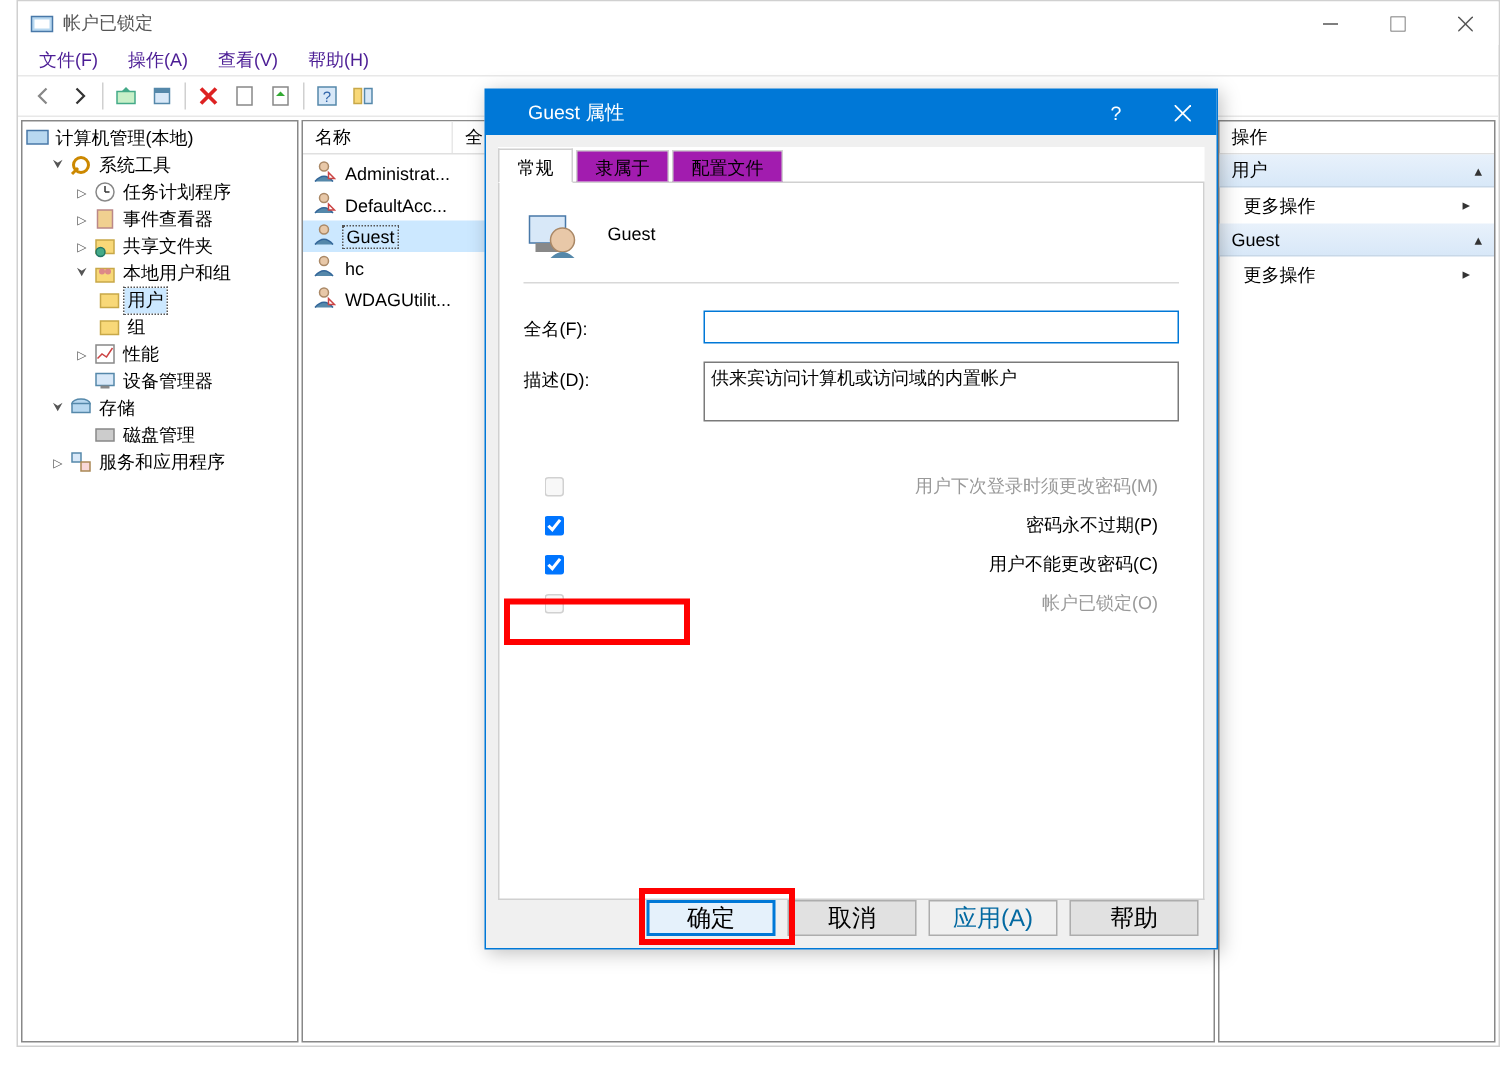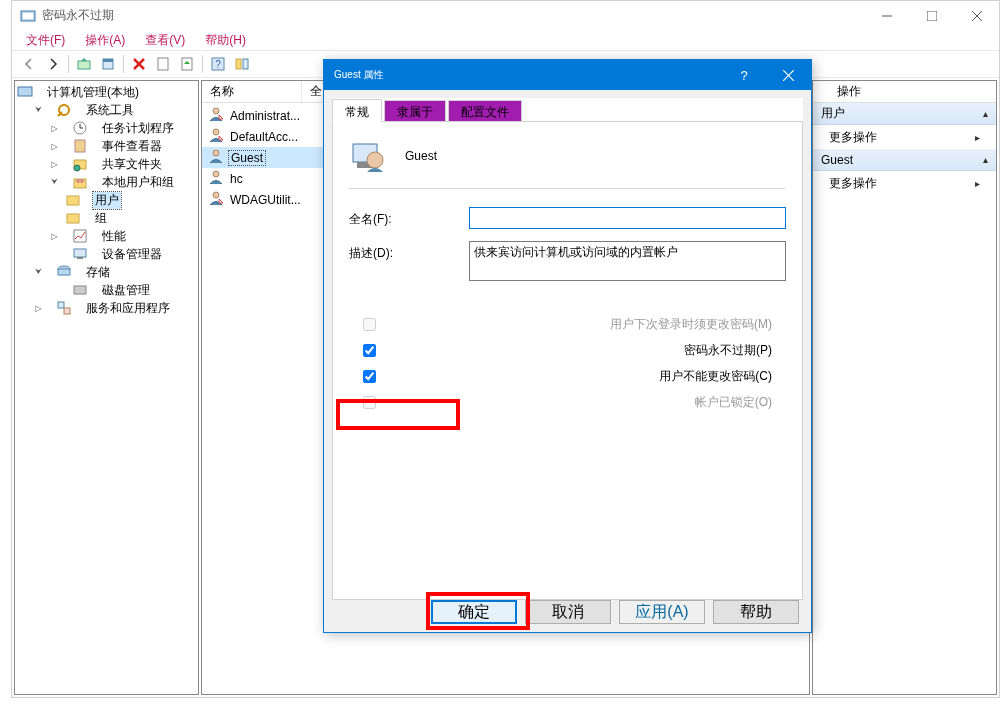--- a/index.html
+++ b/index.html
@@ -8,57 +8,57 @@
 
 .main-window { position: absolute; left: 11px; top: 0; width: 989px; height: 698px; background: #fff; border: 1px solid #d0d0d0; }
 .titlebar { height: 29px; display: flex; align-items: center; background: #fff; }
 .titlebar .app-icon { width: 16px; height: 16px; margin: 0 6px 0 8px; }
 .titlebar .title { flex: 1; color: #555; font-size: 12px; }
 .win-controls { display: flex; }
 .win-btn { width: 45px; height: 29px; display: flex; align-items: center; justify-content: center; color: #888; }
 .win-btn svg { stroke: #888; }
 
 .menubar { height: 20px; display: flex; align-items: center; padding: 0 6px; gap: 4px; }
-.menubar span { padding: 2px 8px; color: #be185d; }
+.menubar span { padding: 2px 8px; color: #4c1d95; }
 
 .toolbar { height: 28px; display: flex; align-items: center; padding: 0 6px; gap: 2px; border-top: 1px solid #e8e8e8; border-bottom: 1px solid #e8e8e8; }
 .tool-btn { width: 22px; height: 22px; display: flex; align-items: center; justify-content: center; border: 1px solid transparent; }
 .tool-sep { width: 1px; height: 18px; background: #d0d0d0; margin: 0 2px; }
 
 .content { display: flex; height: calc(100% - 77px); }
 .tree-panel { width: 185px; border: 1px solid #888; margin: 2px; overflow: hidden; }
 .list-panel { flex: 1; border: 1px solid #888; margin: 2px 2px 2px 0; display: flex; }
 .list-main { flex: 1; }
 .list-header { height: 22px; display: flex; align-items: center; border-bottom: 1px solid #e0e0e0; background: #fff; }
 .list-header .col { padding: 2px 8px; border-right: 1px solid #e8e8e8; height: 100%; display: flex; align-items: center; }
 .list-body { padding: 2px 0; }
 .list-row { height: 21px; display: flex; align-items: center; padding: 0 6px; gap: 4px; }
 .list-row.selected { background: #cce8ff; }
 .list-row.selected .list-text { border: 1px dotted #555; }
 .list-text { padding: 0 2px; }
 .actions-panel { width: 185px; border: 1px solid #888; margin: 2px 2px 2px 0; }
-.actions-header { height: 22px; display: flex; align-items: center; padding: 0 24px; border-bottom: 1px solid #e0e0e0; }
+.actions-header { height: 22px; display: flex; align-items: center; padding: 0 8px; border-bottom: 1px solid #e0e0e0; }
 .actions-section { background: linear-gradient(#e8f1fb,#d8e8f8); height: 22px; display: flex; align-items: center; justify-content: space-between; padding: 0 8px; border-bottom: 1px solid #c8d8e8; }
 .actions-item { height: 24px; display: flex; align-items: center; justify-content: space-between; padding: 0 16px; }
 
 
 .tree { padding: 2px; font-size: 12px; }
-.tree-row { height: 18px; display: flex; align-items: center; gap: 12px; white-space: nowrap; }
+.tree-row { height: 18px; display: flex; align-items: center; gap: 2px; white-space: nowrap; }
 .tree-toggle { width: 11px; height: 11px; display: inline-flex; align-items: center; justify-content: center; color: #555; font-size: 8px; }
 .tree-row .ticon { width: 16px; height: 16px; display: inline-flex; align-items: center; justify-content: center; }
 .tree-row.selected span.label { background: #cce8ff; outline: 1px dotted #555; }
 .tree-row span.label { padding: 0 2px; }
 .indent-1 { padding-left: 16px; }
 .indent-2 { padding-left: 32px; }
 .indent-3 { padding-left: 48px; }
 
 
 .dialog { position: absolute; left: 323px; top: 59px; width: 489px; height: 574px; background: #f0f0f0; border: 1px solid #0078d7; box-shadow: 2px 2px 12px rgba(0,0,0,.25); }
 .dialog-titlebar { height: 30px; background: #0078d7; display: flex; align-items: center; color: #fff; }
-.dialog-titlebar .title { flex: 1; padding-left: 10px; font-size: 10px; }
+.dialog-titlebar .title { flex: 1; padding-left: 28px; font-size: 13px; }
 .dialog-titlebar .dlg-btn { width: 45px; height: 30px; display: flex; align-items: center; justify-content: center; }
 .dialog-tabs { display: flex; background: #fff; margin: 8px 8px 0 8px; border-bottom: 1px solid #d0d0d0; height: 24px; }
 .dialog-tabs .tab { padding: 4px 12px; border: 1px solid #d0d0d0; border-bottom: none; margin-right: 2px; background: #fff; position: relative; top: 1px; font-size: 12px; }
 .dialog-tabs .tab.active { background: #fff; border-bottom: 1px solid #fff; }
 .dialog-tabs .tab:not(.active) { background: #a21caf; top: 2px; height: 21px; padding-top: 3px; }
 .dialog-body { background: #fff; margin: 0 8px 8px 8px; border: 1px solid #d0d0d0; border-top: none; padding: 16px; height: 478px; position: relative; }
 .dialog-icon-row { display: flex; align-items: center; gap: 20px; margin-bottom: 14px; }
 .dialog-icon-row .big-icon { width: 36px; height: 36px; }
 .hr { border-top: 1px solid #d8d8d8; margin: 6px 0 18px 0; }
 .form-row { display: flex; align-items: flex-start; margin-bottom: 12px; }
@@ -86,21 +86,21 @@
 
 <div class="main-window">
 
   <div class="titlebar">
     <span class="app-icon">
       <svg width="16" height="16">
           <rect x="1" y="3" width="14" height="10" fill="#b8d8f0" stroke="#4878a8"></rect>
           <rect x="3" y="5" width="10" height="6" fill="#fff"></rect>
         </svg>
     </span>
-    <span class="title">密码永不过期</span>
+    <span class="title">帐户已锁定</span>
     <div class="win-controls">
       <div class="win-btn">
           <svg width="10" height="10">
             <line x1="0" y1="5" x2="10" y2="5" stroke="#555" stroke-width="1"></line>
           </svg>
         </div>
       <div class="win-btn">
           <svg width="10" height="10">
             <rect x="0" y="0" width="10" height="10" fill="none" stroke="#555"></rect>
           </svg>

